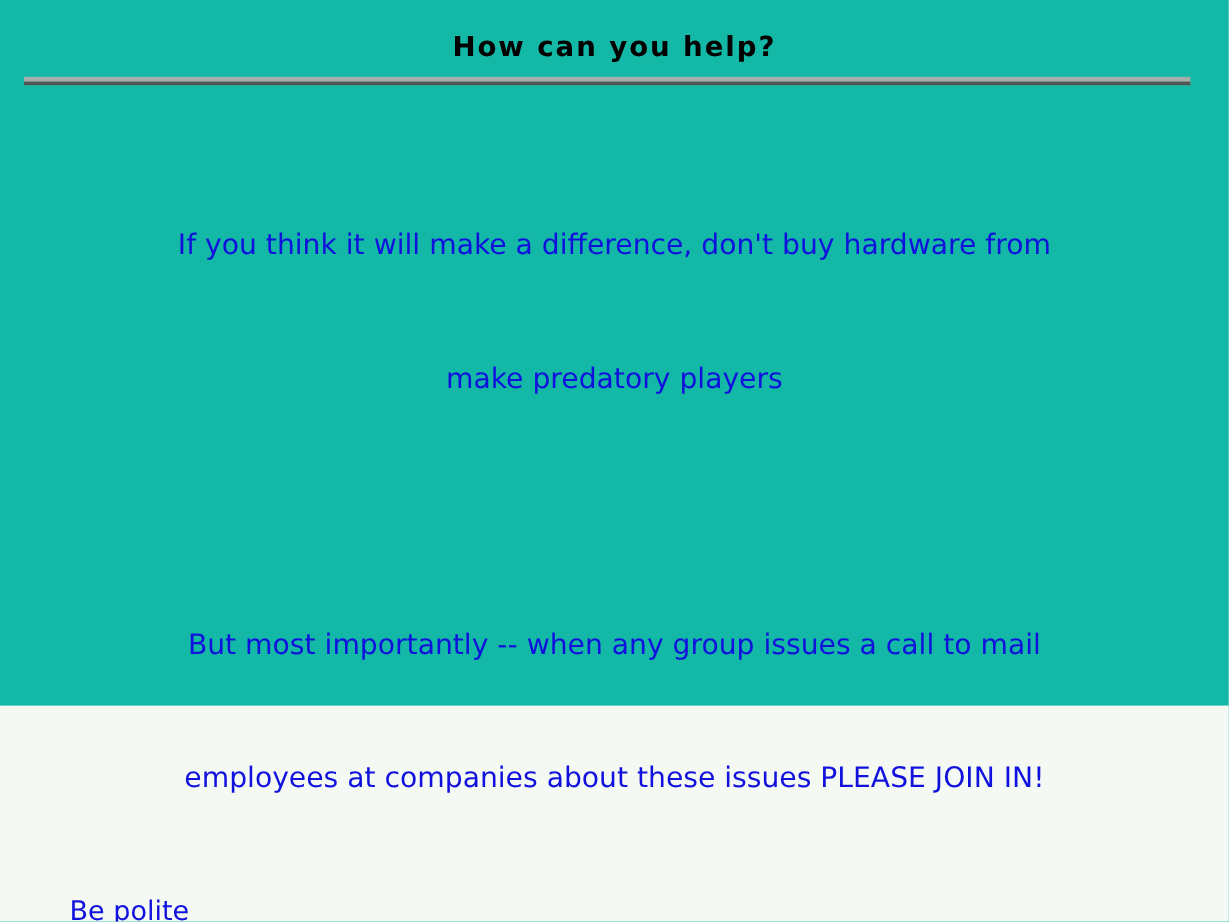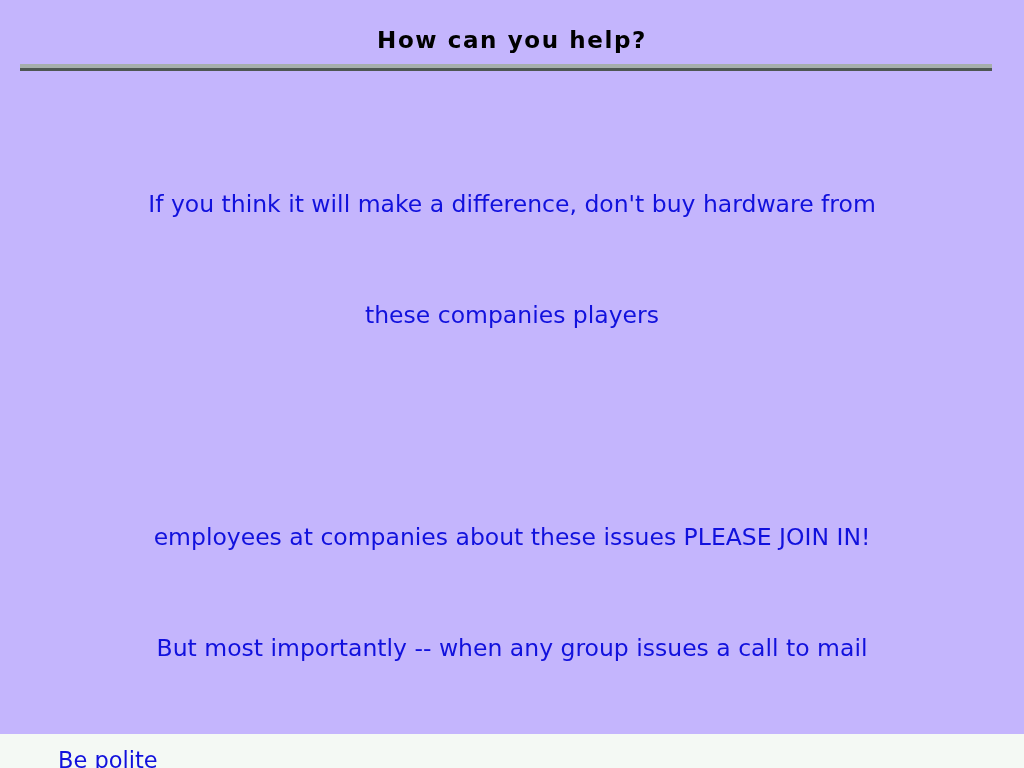--- a/index.html
+++ b/index.html
@@ -11,22 +11,22 @@
     width: 1024px;
     height: 768px;
     background: #f4f9f4;
     font-family: "DejaVu Sans", sans-serif;
     overflow: hidden;
   }
 
   .slide {
     position: relative;
     width: 1024px;
-    height: 734px;
-    background: #c4b5fd;
+    height: 588px;
+    background: #14b8a6;
     box-sizing: border-box;
   }
 
   
   .slide-title {
     position: absolute;
     left: 0;
     top: 26px;
     width: 1024px;
     text-align: center;
@@ -101,28 +101,28 @@
 <div class="slide">
 
   <div class="slide-title">How can you help?</div>
 
   <div class="title-rule"></div>
 
   <div class="body-area">
 
     <div class="para">
       <span class="para-line">If you think it will make a difference, don't buy hardware from</span>
-      <span class="para-line">these companies players</span>
+      <span class="para-line">make predatory players</span>
     </div>
 
     <span class="spacer"></span>
 
     <div class="para">
+      <span class="para-line">But most importantly -- when any group issues a call to mail</span>
       <span class="para-line">employees at companies about these issues PLEASE JOIN IN!</span>
-      <span class="para-line">But most importantly -- when any group issues a call to mail</span>
     </div>
 
     <ul class="sub-list">
       <li>Be polite</li>
 
     </ul>
 
   </div>
 </div>
 

